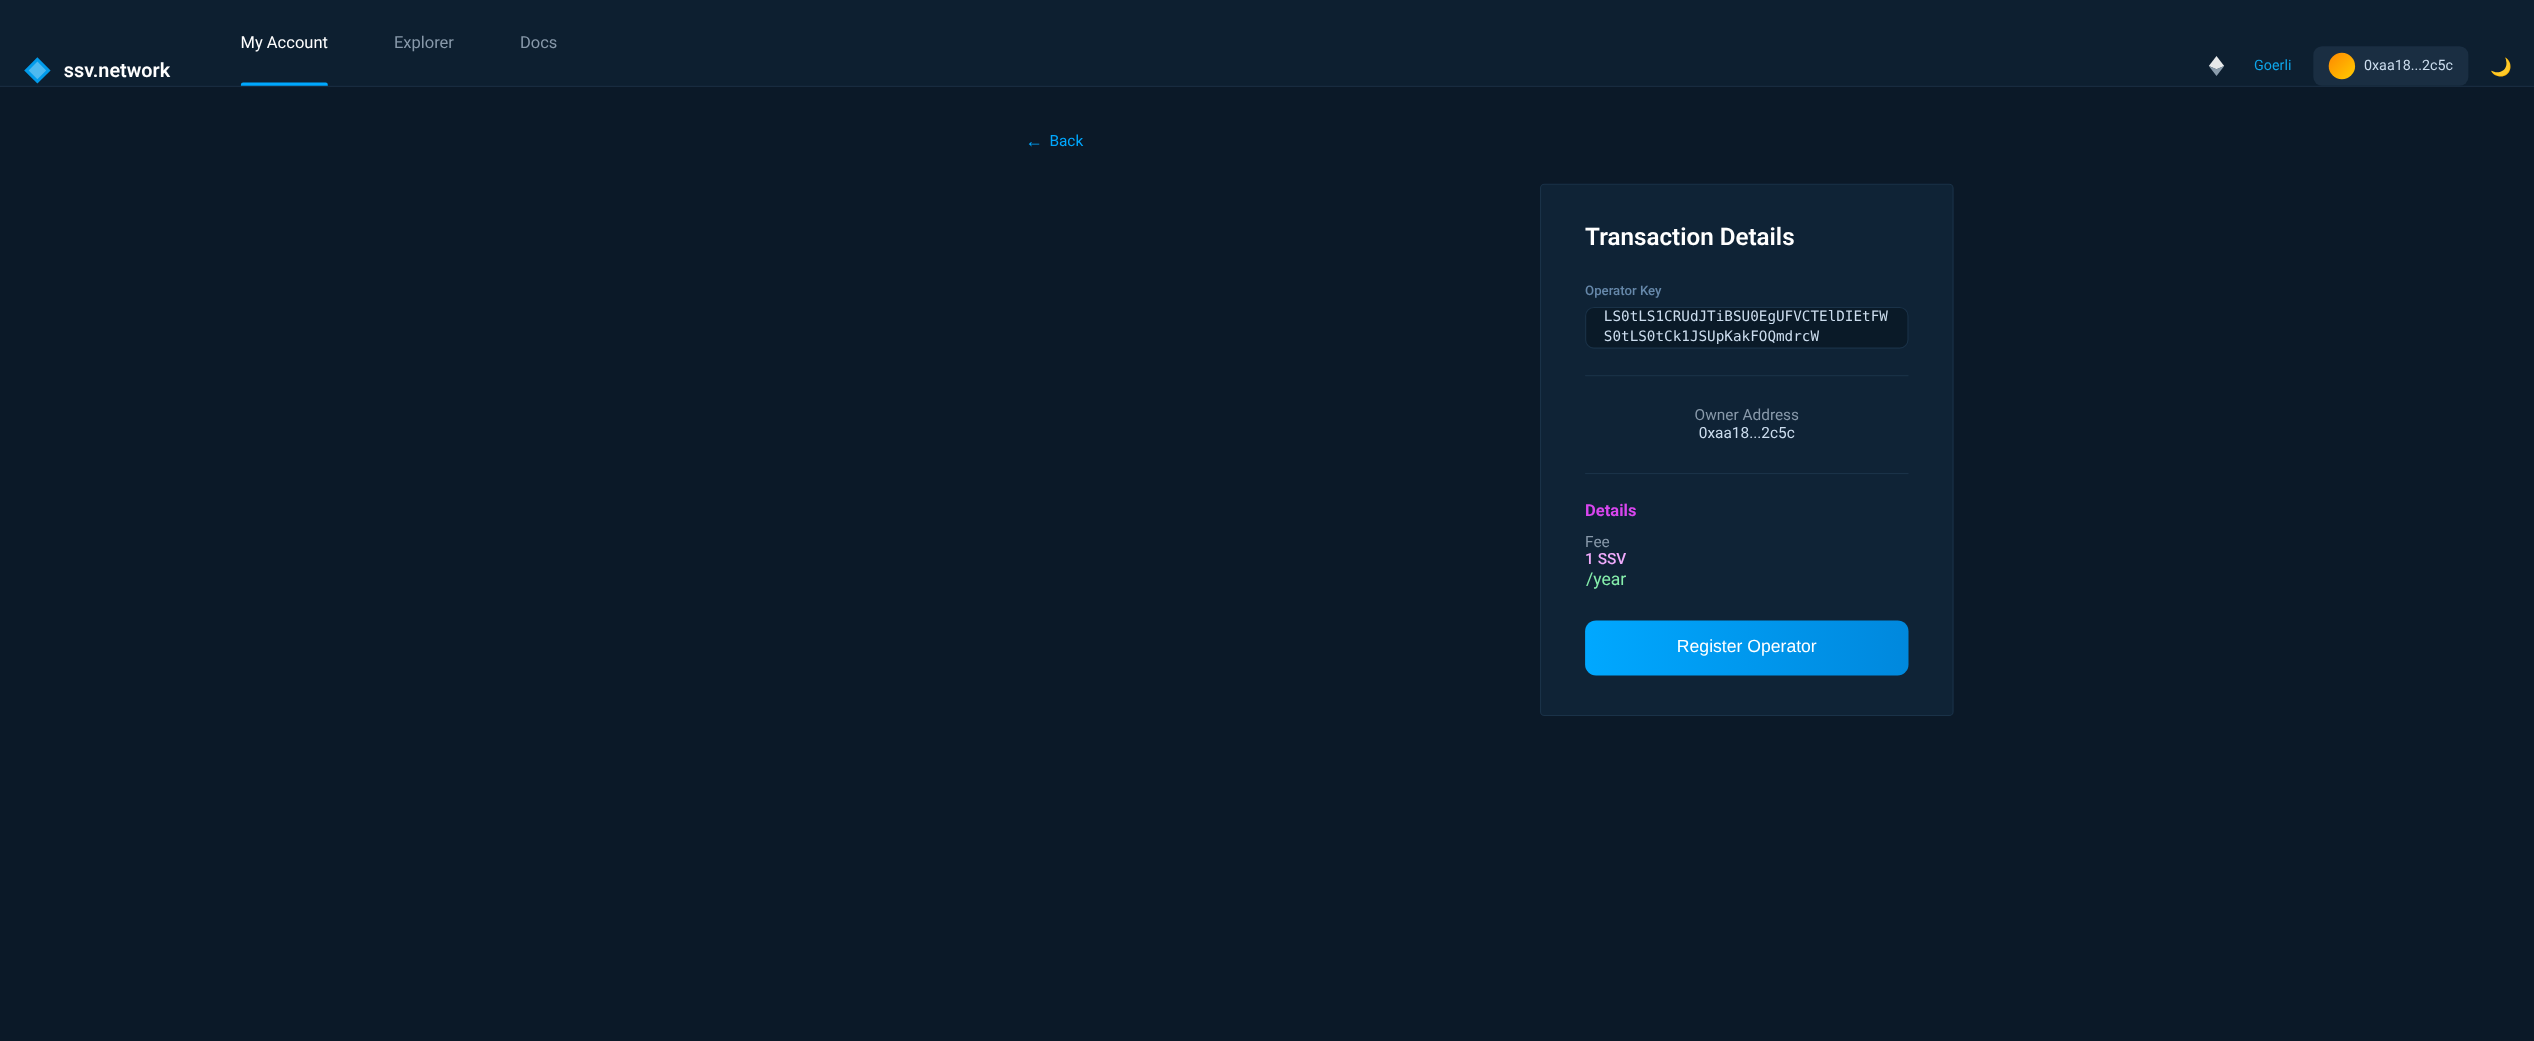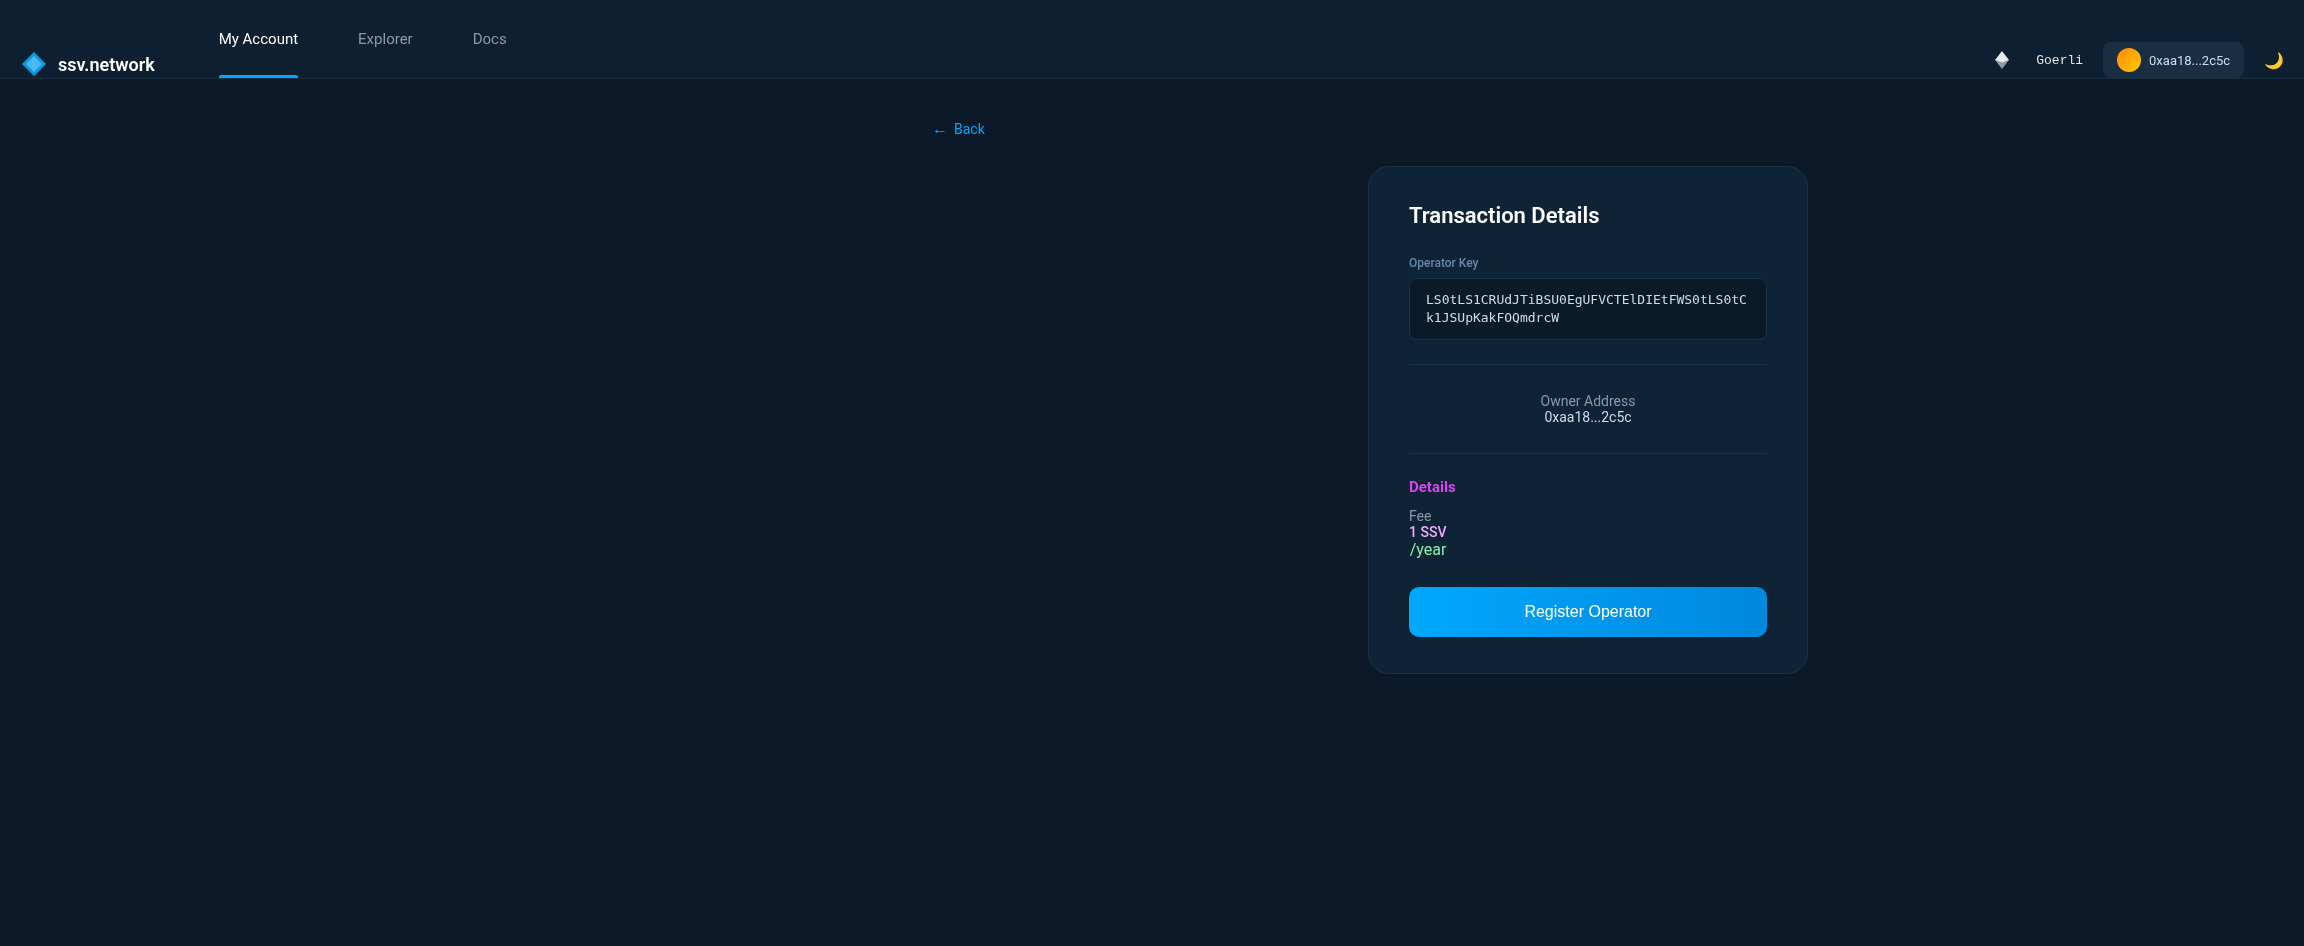--- a/index.html
+++ b/index.html
@@ -89,22 +89,21 @@
     .eth-icon {
       width: 28px;
       height: 28px;
       display: flex;
       align-items: center;
       justify-content: center;
     }
 
     .network-badge {
       font-size: 13px;
-      color: #e5e5e5;
-      font-family: Liberation Mono, monospace;
+      color: #0ea5e9;
     }
 
     .wallet-badge {
       display: flex;
       align-items: center;
       gap: 8px;
       background-color: #1a2e42;
       border-radius: 8px;
       padding: 6px 14px;
       font-size: 13px;
@@ -143,23 +142,23 @@
       text-decoration: none;
     }
 
     .back-arrow {
       font-size: 16px;
     }
 
     
     .transaction-card {
       background-color: #0f2336;
-      border-radius: 21px;
+      border-radius: 4px;
       padding: 36px 40px;
-      width: 440px;
+      width: 376px;
       margin: 0 auto;
       border: 1px solid #1a3248;
     }
 
     .card-title {
       font-size: 22px;
       font-weight: 600;
       color: #ffffff;
       margin-bottom: 28px;
     }
@@ -169,21 +168,21 @@
       font-size: 12px;
       color: #6688aa;
       margin-bottom: 8px;
       font-weight: 500;
     }
 
     .operator-key-input {
       background-color: #0a1a28;
       border: 1px solid #1a3248;
       border-radius: 8px;
-      padding: 12px 16px;
+      padding: 0 16px;
       font-size: 13px;
       color: #ccddee;
       width: 100%;
       font-family: monospace;
       word-break: break-all;
       line-height: 1.4;
     }
 
     .divider {
       border: none;

